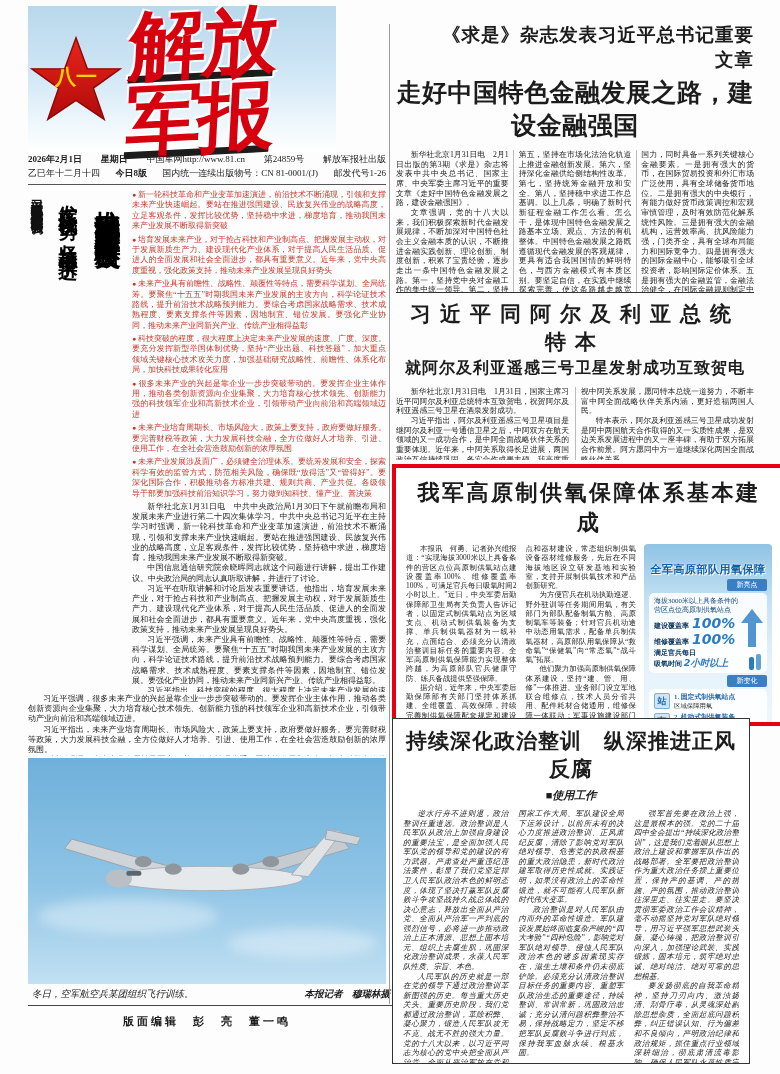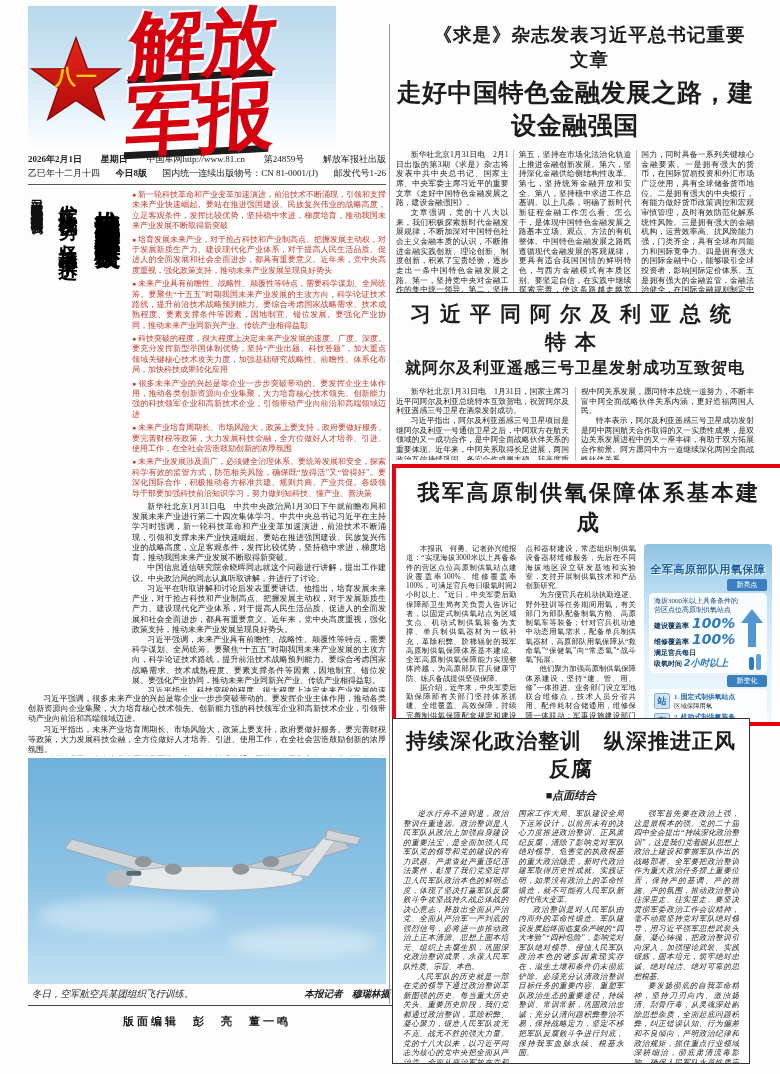--- a/index.html
+++ b/index.html
@@ -46,21 +46,21 @@
   #photo-caption{left:28px;top:986px;width:358px;display:flex;justify-content:space-between;
     font-size:9.5px;font-style:italic;padding:2px 4px 4px 4px;border-bottom:1px solid #444;font-family:Liberation Serif, serif;}
   #photo-credit{font-weight:bold;}
   #page-footer{left:28px;top:1014px;width:358px;text-align:center;
     font-family:"Liberation Sans",sans-serif;font-size:11px;font-weight:bold;letter-spacing:3px;}
   
   #main-divider{left:389px;top:24px;width:1px;height:980px;background:#9a9a9a;}
   
   #qiushi{left:396px;top:22px;width:358px;height:270px;border-bottom:1px solid #333;overflow:hidden;}
   #qiushi-kicker{font-family:Liberation Mono, monospace;font-size:18.5px;font-weight:bold;
-    text-align:center;letter-spacing:1px;margin-left:29px;}
+    text-align:right;letter-spacing:1px;margin-left:29px;}
   #qiushi-headline{font-family:"Liberation Sans",sans-serif;font-size:25px;font-weight:bold;
     text-align:center;margin-top:4px;letter-spacing:0.5px;}
   #qiushi-body{margin-top:8px;height:186px;column-count:3;column-gap:10px;
     column-rule:1px solid #bbb;font-size:7.8px;line-height:1.24;text-align:justify;overflow:hidden;}
   
   #algeria{left:396px;top:300px;width:358px;height:160px;overflow:hidden;}
   #algeria-h1{font-family:"Liberation Sans",sans-serif;font-size:21px;font-weight:bold;
     text-align:center;letter-spacing:9px;}
   #algeria-h2{font-family:"Liberation Sans",sans-serif;font-size:16px;font-weight:bold;
     text-align:center;letter-spacing:1px;margin-top:2px;}
@@ -217,21 +217,21 @@
       <div class="para">新华社北京1月31日电　1月31日，国家主席习近平同阿尔及利亚总统特本互致贺电，祝贺阿尔及利亚遥感三号卫星在酒泉发射成功。</div>
       <div class="para">习近平指出，阿尔及利亚遥感三号卫星项目是继阿尔及利亚一号通信卫星之后，中阿双方在航天领域的又一成功合作，是中阿全面战略伙伴关系的重要体现。近年来，中阿关系取得长足进展，两国政治互信持续巩固，务实合作成果丰硕。我高度重视中阿关系发展，愿同特本总统一道努力，不断丰富中阿全面战略伙伴关系内涵，更好造福两国人民。</div>
       <div class="para">特本表示，阿尔及利亚遥感三号卫星成功发射是阿中两国航天合作取得的又一实质性成果，是双边关系发展进程中的又一座丰碑，有助于双方拓展合作前景。阿方愿同中方一道继续深化两国全面战略伙伴关系。</div>
     </div>
 </div>
 
 <div id="oxygen" class="abs">
   <div id="oxygen-headline">我军高原制供氧保障体系基本建成</div>
   <div id="oxygen-row">
     <div id="oxygen-body">
-        <div class="para">本报讯　何勇、记者孙兴维报道：“实现海拔3000米以上具备条件的营区点位高原制供氧站点建设覆盖率100%、维修覆盖率100%，可满足官兵每日吸氧时间2小时以上。”近日，中央军委后勤保障部卫生局有关负责人告诉记者，以固定式制供氧站点为区域支点、机动式制供氧装备为支撑、单兵制供氧器材为一线补充，革除积弊、阶梯辐射的我军高原制供氧保障体系基本建成。全军高原制供氧保障能力实现整体跨越，为高原部队官兵健康守防、练兵备战提供坚强保障。</div>
+        <div class="para">本报讯　何勇、记者孙兴维报道：“实现海拔3000米以上具备条件的营区点位高原制供氧站点建设覆盖率100%、维修覆盖率100%，可满足官兵每日吸氧时间2小时以上。”近日，中央军委后勤保障部卫生局有关负责人告诉记者，以固定式制供氧站点为区域支点、机动式制供氧装备为支撑、单兵制供氧器材为一线补充，点面结合、必须充分认清政治整训目标任务的重要内容。全军高原制供氧保障能力实现整体跨越，为高原部队官兵健康守防、练兵备战提供坚强保障。</div>
         <div class="para">据介绍，近年来，中央军委后勤保障部有关部门坚持体系抓建、全维覆盖、高效保障，持续完善制供氧保障配套规定和建设标准，制定出台《高原部队官兵吸氧标准》，稳步推进制供氧站点和器材建设，常态组织制供氧设备器材维修服务，先后在不同海拔地区设立研发基地和实验室，支持开展制供氧技术和产品创新研究。</div>
         <div class="para">为方便官兵在机动执勤巡逻、野外驻训等任务期间用氧，有关部门为部队配备制氧方舱、高原制氧车等装备；针对官兵机动途中动态用氧需求，配备单兵制供氧器材，高原部队用氧保障从“救命氧”“保健氧”向“常态氧”“战斗氧”拓展。</div>
         <div class="para">他们聚力加强高原制供氧保障体系建设，坚持“建、管、用、修”一体推进。业务部门设立军地联合维修点，技术人员分省共用、配件耗材合储通用，维修保障一体联动；军事设施建设部门加快配套用房建设；军需部门出台相关补贴标准，解决高原部队制供氧机油料供应、器材采购、维修保障等问题。</div>
       </div>
     <div id="infographic">
       <div id="info-title">全军高原部队用氧保障</div>
       <div class="info-badge">新亮点</div>
       <div class="info-card">
         <div id="info-intro">
           <span>海拔3000米以上具备条件的</span><br>
@@ -277,21 +277,21 @@
             </div>
           </div>
         </div>
 
     </div>
   </div>
 </div>
 
 <div id="commentary" class="abs">
   <div id="commentary-headline">持续深化政治整训　纵深推进正风反腐</div>
-  <div id="commentary-byline">■点面结合</div>
+  <div id="commentary-byline">■使用工作</div>
   <div id="commentary-body">
       <div class="para">逆水行舟不进则退，政治整训任重道远。政治整训是人民军队从政治上加强自身建设的重要法宝，是全面加强人民军队党的领导和党的建设的有力武器。严肃查处严重违纪违法案件，彰显了我们党坚定捍卫人民军队政治本色的鲜明态度，体现了坚决打赢军队反腐败斗争攻坚战持久战总体战的决心意志，释放出全面从严治党、全面从严治军一严到底的强烈信号，必将进一步推动政治上正本清源、思想上固本培元、组织上去腐生肌，巩固深化政治整训成果，永葆人民军队性质、宗旨、本色。</div>
       <div class="para">人民军队的历史就是一部在党的领导下通过政治整训革新图强的历史。每当重大历史关头、重要历史阶段，我们党都通过政治整训，革除积弊、凝心聚力，锻造人民军队攻无不克、战无不胜的强大力量。党的十八大以来，以习近平同志为核心的党中央把全面从严治党、全面从严治军放在党和国家工作大局、军队建设全局下运筹设计，以前所未有的决心力度推进政治整训、正风肃纪反腐，清除了影响党对军队绝对领导、危害党的执政根基的重大政治隐患，新时代政治建军取得历史性成就。实践证明，如果没有政治上的革命性锻造，就不可能有人民军队新时代伟大变革。</div>
       <div class="para">政治整训是对人民军队由内而外的革命性锻造。军队建设发展始终面临复杂严峻的“四大考验”“四种危险”，影响党对军队绝对领导、侵蚀人民军队政治本色的诸多因素现实存在，滋生土壤和条件仍未彻底铲除。必须充分认清政治整训目标任务的重要内容、重塑军队政治生态的重要途径，持续整训、常训常新，巩固政治忠诚；充分认清问题积弊整治不易，保持战略定力，坚定不移把军队反腐败斗争进行到底，保持我军血脉永续、根基永固。</div>
       <div class="para">强军首先要在政治上强，这是最根本的强。党的二十届四中全会提出“持续深化政治整训”，这是我们党着眼从思想上政治上建设和掌握军队作出的战略部署。全军要把政治整训作为重大政治任务摆上重要位置，保持严的基调、严的措施、严的氛围，推动政治整训往深里走、往实里走。要坚决贯彻军委政治工作会议精神，毫不动摇坚持党对军队绝对领导，用习近平强军思想武装头脑、凝心铸魂，把政治整训引向深入，加强理论武装、实践锻炼，固本培元，筑牢绝对忠诚、绝对纯洁、绝对可靠的思想根基。</div>
       <div class="para">要发扬彻底的自我革命精神，坚持刀刃向内、激浊扬清、刮骨疗毒，从灵魂深处剔除思想杂质，全面起底问题积弊，纠正错误认知、行为偏差和不良倾向，严明政治纪律和政治规矩，抓住重点行业领域深耕细治，彻底肃清流毒影响，确保人民军队永葆性质宗旨，始终能打必胜、始终团结奋斗、始终人才辈出、始终法纪严明。</div>
     </div>
 </div>
 
 </body></html>

